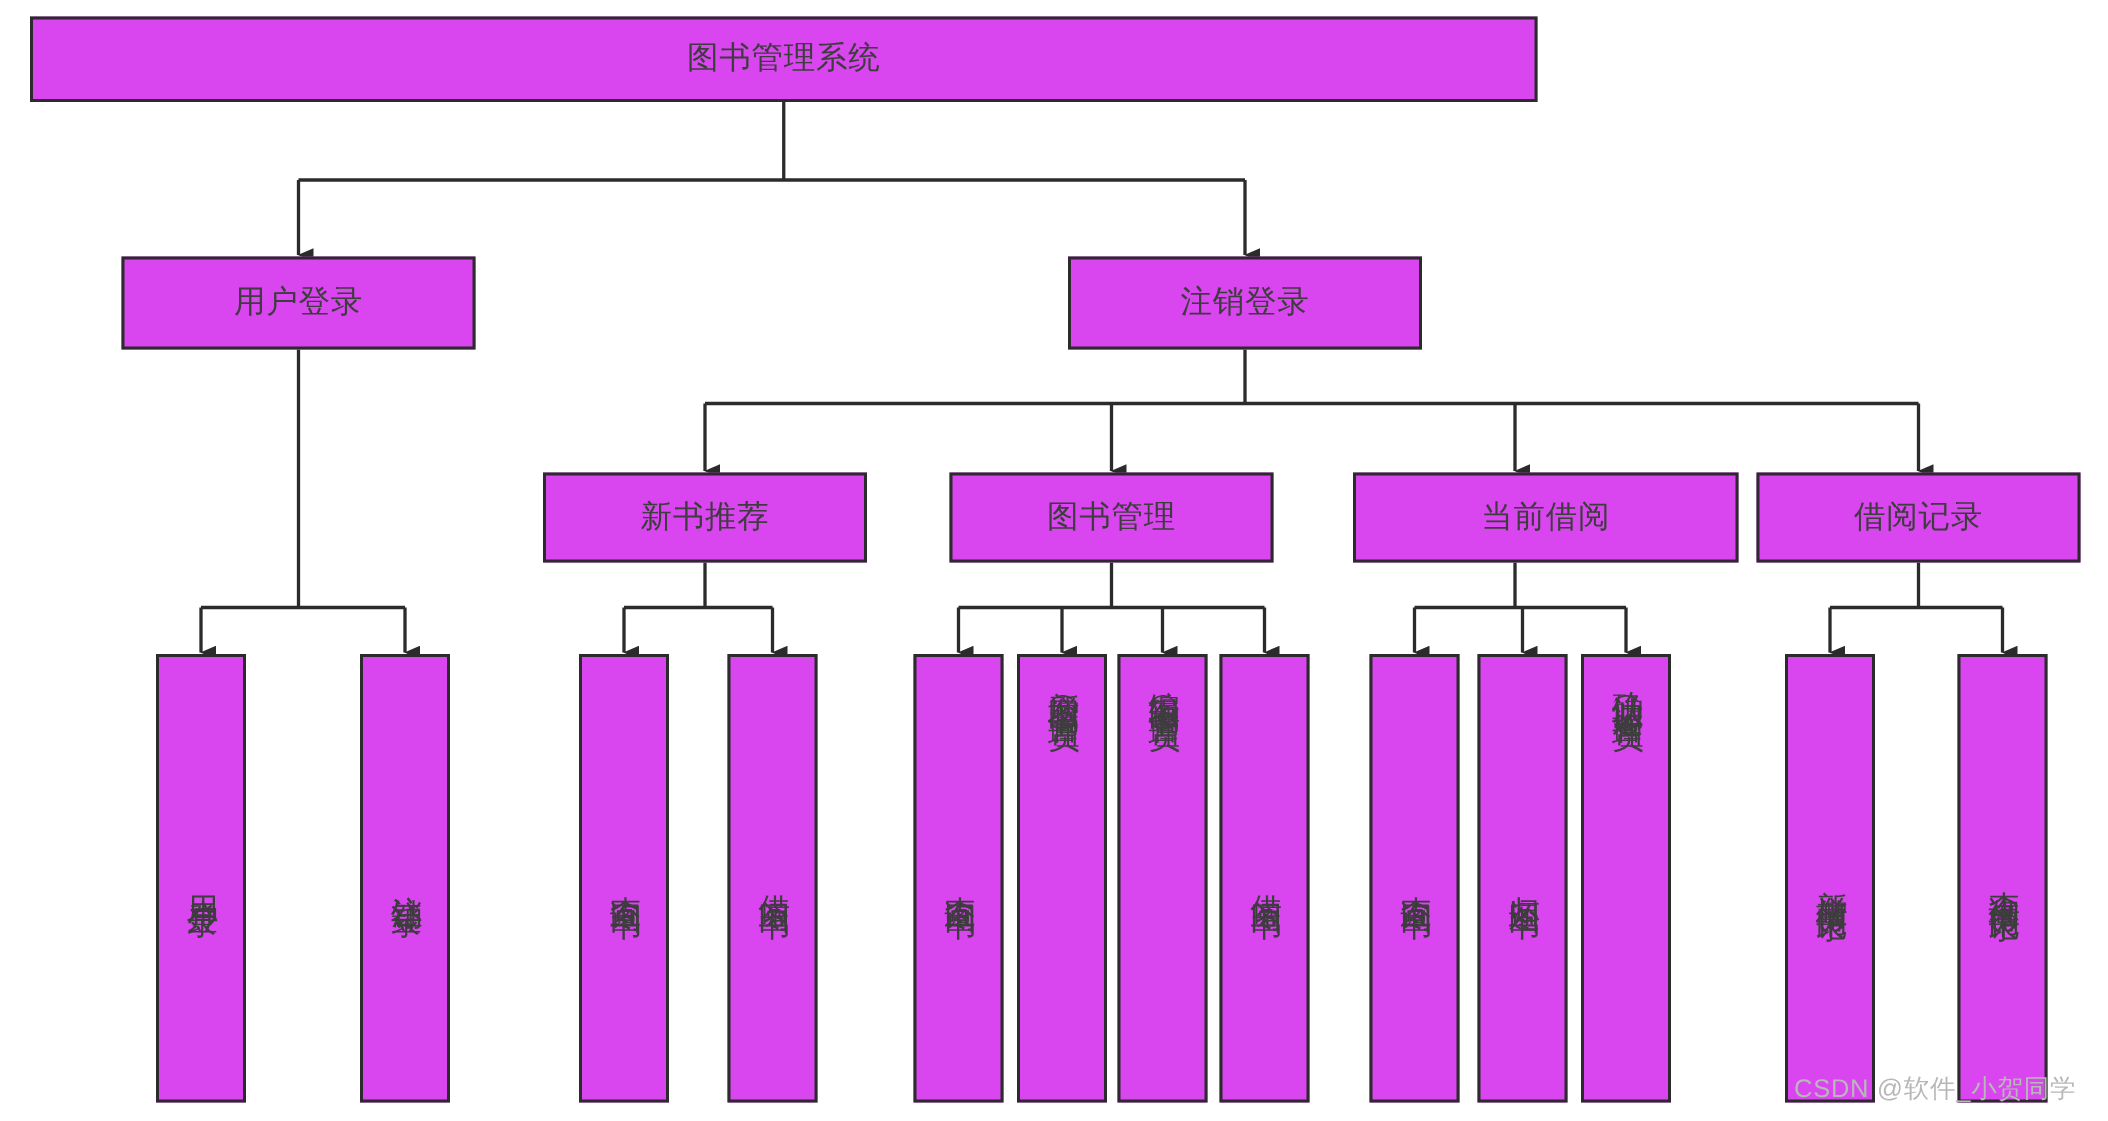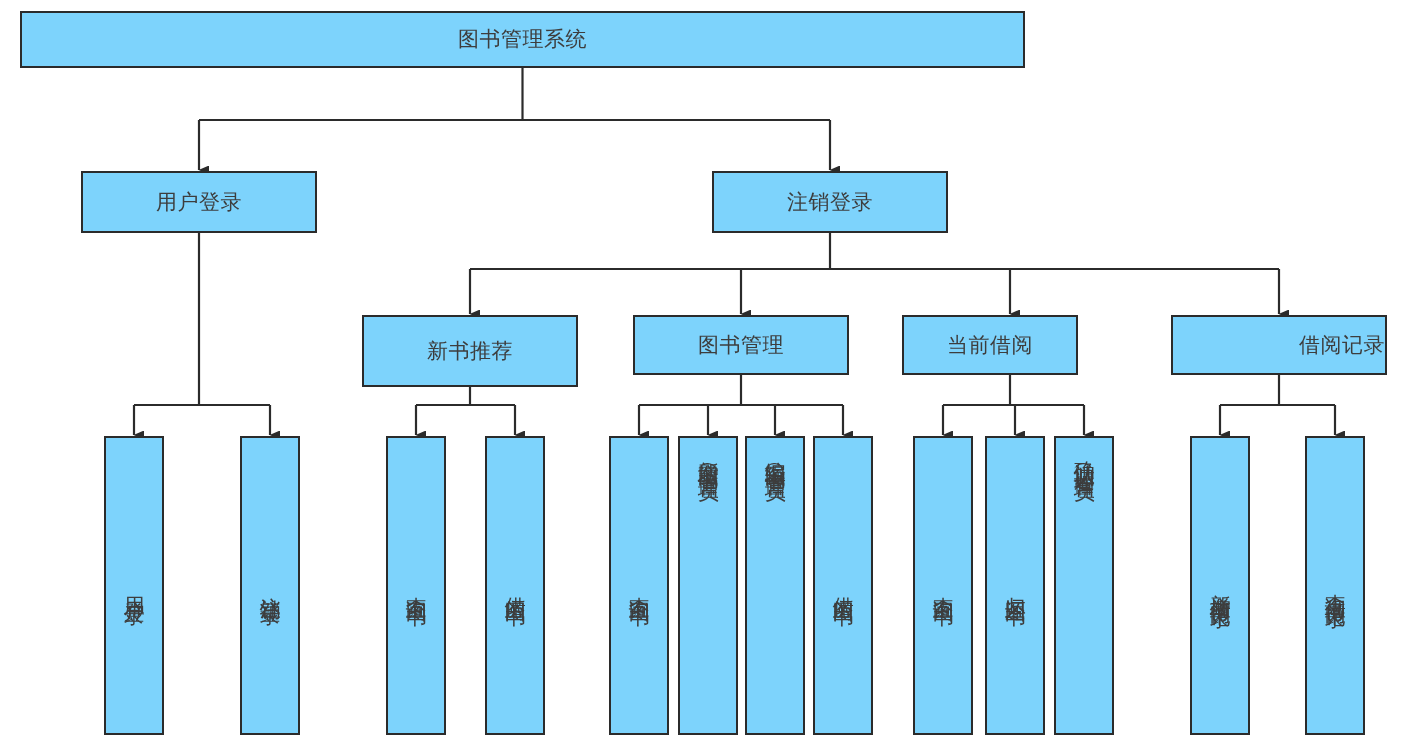--- a/index.html
+++ b/index.html
@@ -20,21 +20,21 @@
   #wires {
     position: absolute;
     left: 0;
     top: 0;
     width: 1405px;
     height: 747px;
   }
   .node {
     position: absolute;
     box-sizing: border-box;
-    background: #7dd3fc;
+    background: #d946ef;
     border: 2px solid #2b2b2b;
     display: flex;
     align-items: center;
     justify-content: center;
     color: #3a3a3a;
   }
   .node-label {
     font-size: 21px;
     line-height: 1.18;
     letter-spacing: 0.5px;
@@ -121,30 +121,30 @@
   <div id="node-layer">
       <div class="node" style="left: 20px; top: 11px; width: 1005px; height: 57px;">
         <span class="node-label">图书管理系统</span>
       </div>
       <div class="node" style="left: 81px; top: 171px; width: 236px; height: 62px;">
         <span class="node-label">用户登录</span>
       </div>
       <div class="node" style="left: 712px; top: 171px; width: 236px; height: 62px;">
         <span class="node-label">注销登录</span>
       </div>
-      <div class="node" style="left: 362px; top: 315px; width: 216px; height: 72px;">
+      <div class="node" style="left: 362px; top: 315px; width: 216px; height: 60px;">
         <span class="node-label">新书推荐</span>
       </div>
       <div class="node" style="left: 633px; top: 315px; width: 216px; height: 60px;">
         <span class="node-label">图书管理</span>
       </div>
-      <div class="node" style="left: 902px; top: 315px; width: 176px; height: 60px;">
+      <div class="node" style="left: 902px; top: 315px; width: 257px; height: 60px;">
         <span class="node-label">当前借阅</span>
       </div>
-      <div class="node" style="left: 1171px; top: 315px; width: 216px; height: 60px; justify-content: flex-end;">
+      <div class="node" style="left: 1171px; top: 315px; width: 216px; height: 60px;">
         <span class="node-label">借阅记录</span>
       </div>
       <div class="node vertical center" style="left: 104px; top: 436px; width: 60px; height: 299px;">
         <span class="node-label">用户登录</span>
       </div>
       <div class="node vertical center" style="left: 240px; top: 436px; width: 60px; height: 299px;">
         <span class="node-label">注销登录</span>
       </div>
       <div class="node vertical center" style="left: 386px; top: 436px; width: 60px; height: 299px;">
         <span class="node-label">查询图书</span>
@@ -174,13 +174,14 @@
         <span class="node-label">确认归还（管理员）</span>
       </div>
       <div class="node vertical center" style="left: 1190px; top: 436px; width: 60px; height: 299px;">
         <span class="node-label">新增借阅记录</span>
       </div>
       <div class="node vertical center" style="left: 1305px; top: 436px; width: 60px; height: 299px;">
         <span class="node-label">查询借阅记录</span>
       </div>
     </div>
 
+  <div class="watermark" style="left: 1196px; top: 714px;">CSDN @软件_小贺同学</div>
 </div>
 
 </body></html>

